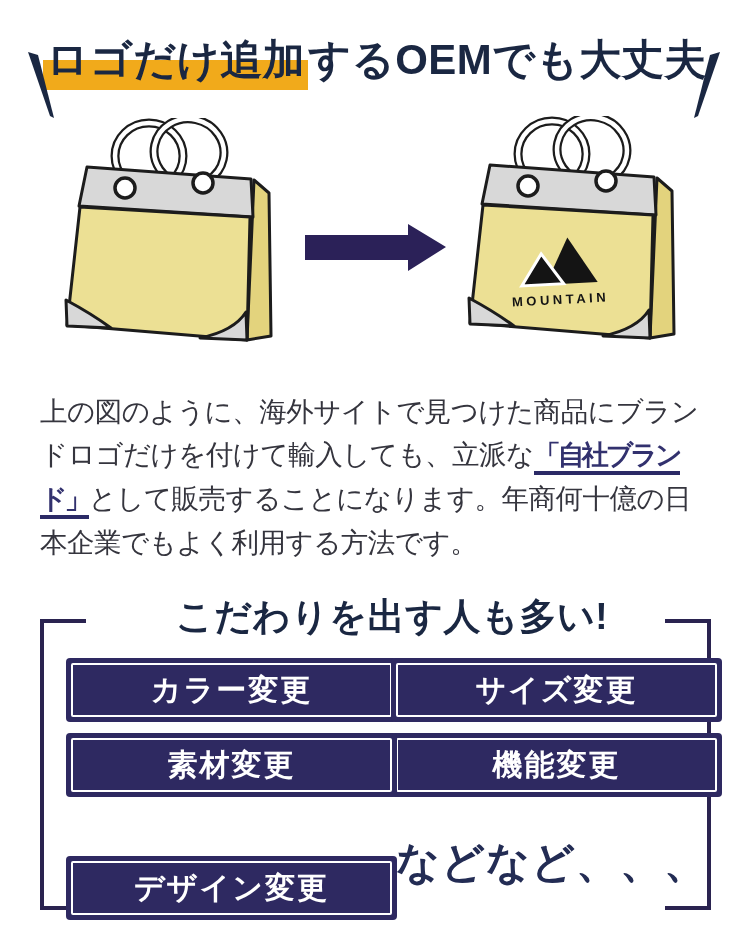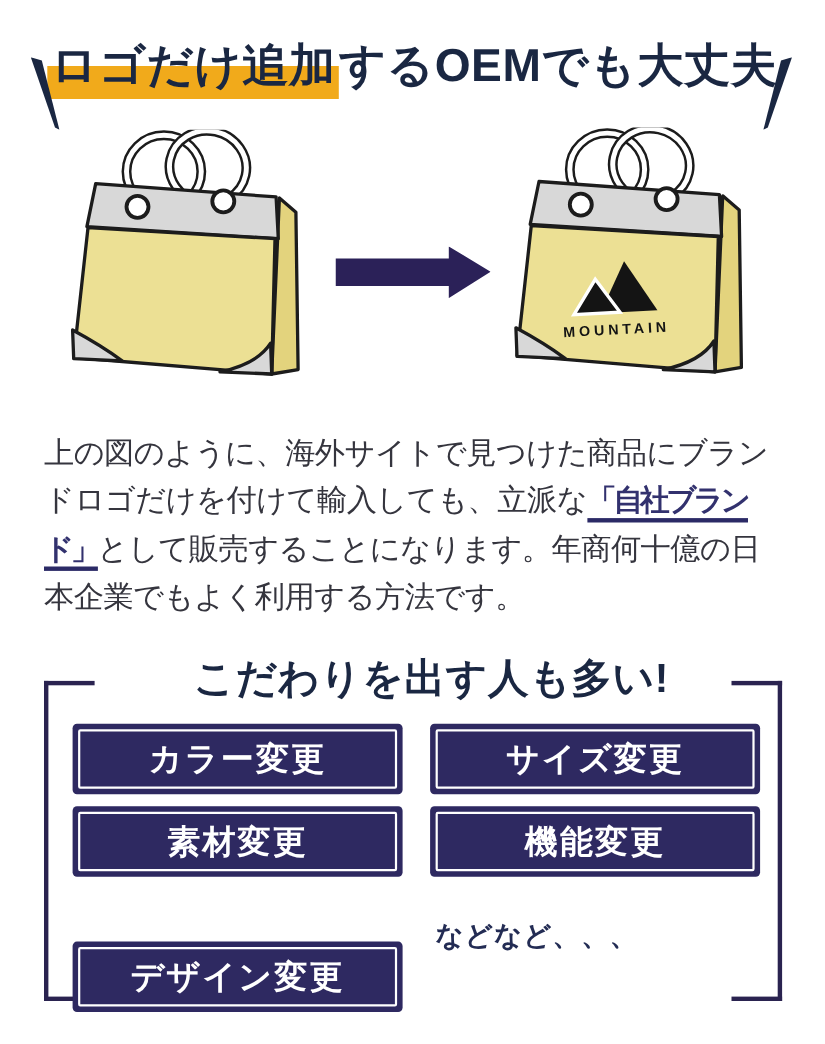--- a/index.html
+++ b/index.html
@@ -27,28 +27,28 @@
   
   .opt-heading { position:absolute; left:0; top:592px; width:746px; text-align:center; font-size:37px; font-weight:900; color:#1a2742; letter-spacing:0.5px;padding-left:38px; }
   .frame-line { position:absolute; background:#2a2350; }
   .fl-left  { left:40px;  top:619px; width:4px;  height:291px; }
   .fl-right { left:707px; top:619px; width:4px;  height:291px; }
   .fl-tl { left:40px;  top:619px; width:46px; height:4px; }
   .fl-tr { left:665px; top:619px; width:46px; height:4px; }
   .fl-bl { left:40px;  top:906px; width:46px; height:4px; }
   .fl-br { left:665px; top:906px; width:46px; height:4px; }
 
-  .chip { position:absolute; width:300px; height:64px; background:#2e2961; border-radius:4px; padding:5px; }
+  .chip { position:absolute; width:331px; height:64px; background:#2e2961; border-radius:4px; padding:5px; }
   .chip-inner { width:100%; height:100%; border:2px solid #ffffff; border-radius:2px; display:flex; align-items:center; justify-content:center; font-size:30px; font-weight:900; color:#ffffff; letter-spacing:2px; white-space:nowrap; }
   .chip-1 { left:66px;  top:658px; }
   .chip-2 { left:391px; top:658px;text-align:right; }
   .chip-3 { left:66px;  top:733px; }
   .chip-4 { left:391px; top:733px; }
   .chip-5 { left:66px;  top:808px;margin-top:48px; }
-  .etc-text { position:absolute; left:396px; top:834px; font-size:25px; font-weight:900; color:#232c54; letter-spacing:1px; white-space:nowrap; }
+  .etc-text { position:absolute; left:396px; top:834px; font-size:43px; font-weight:900; color:#232c54; letter-spacing:1px; white-space:nowrap; }
 </style>
 </head>
 <body>
 
 <div class="canvas">
 
   <svg width="0" height="0" style="position:absolute" aria-hidden="true">
     <defs>
       <g id="bag-shape">
 

